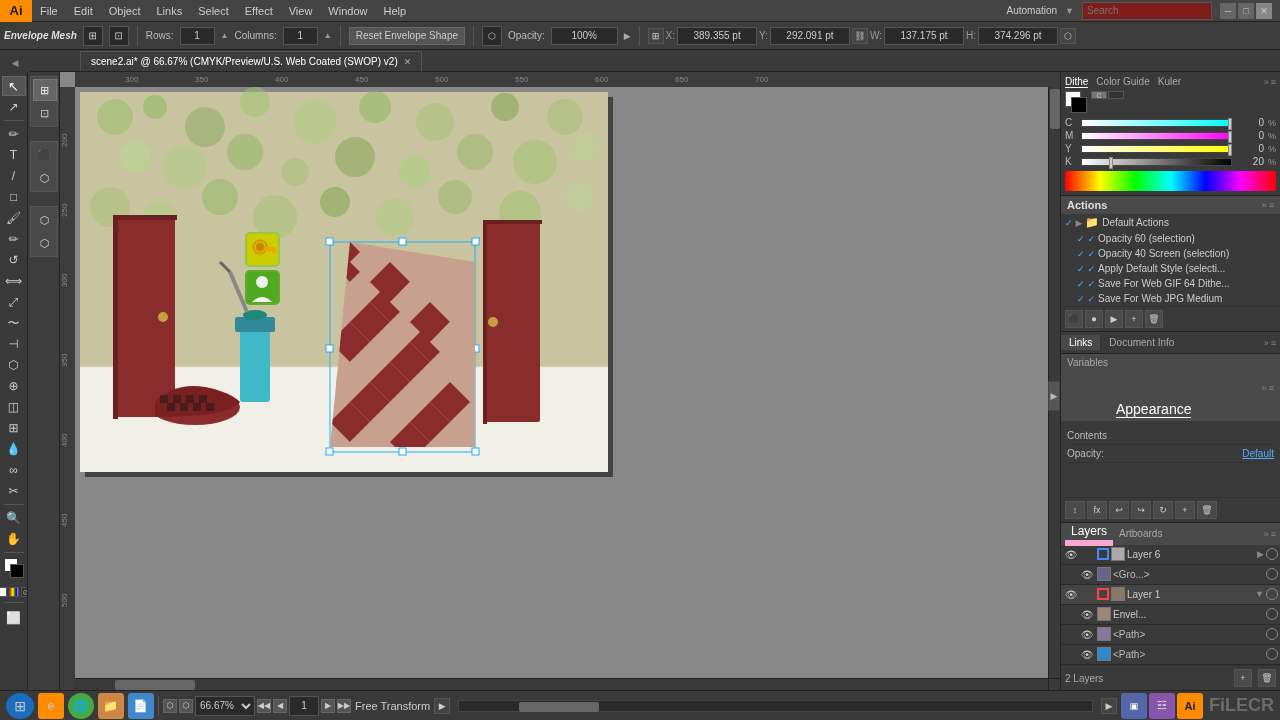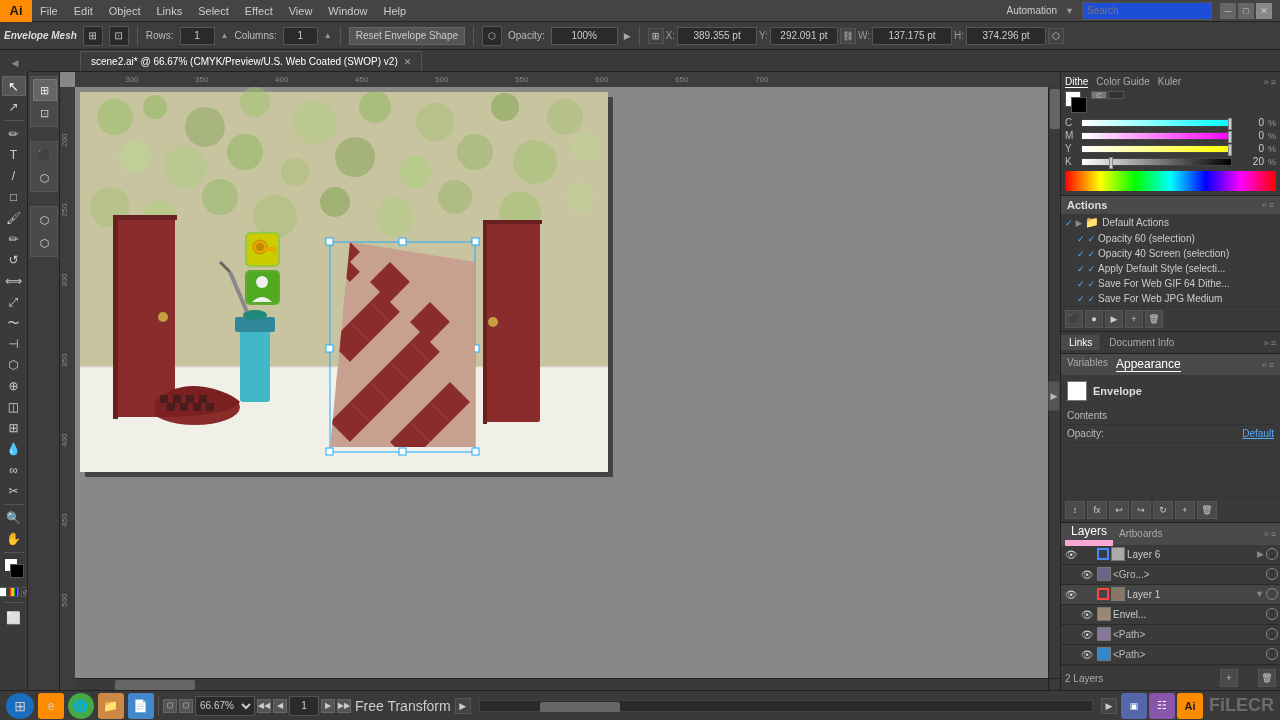--- a/index.html
+++ b/index.html
@@ -43,21 +43,21 @@
     <div class="menu-item">Links</div>
     <div class="menu-item">Select</div>
     <div class="menu-item">Effect</div>
     <div class="menu-item">View</div>
     <div class="menu-item">Window</div>
     <div class="menu-item">Help</div>
   </div>
   <div style="display:flex;align-items:center;gap:8px;padding-right:8px;">
     <span style="font-size:10px;color:#ccc;cursor:pointer;">Automation</span>
     <span style="font-size:9px;color:#999;">▼</span>
-    <input type="text" id="search-box" style="width: 130px; height: 18px; background: #1d4ed8; border: 1px solid rgb(85, 85, 85); color: rgb(204, 204, 204); font-size: 10px; padding: 0px 4px;" placeholder="Search">
+    <input type="text" id="search-box" style="width: 130px; height: 18px; background: #7f1d1d; border: 1px solid rgb(85, 85, 85); color: rgb(204, 204, 204); font-size: 10px; padding: 0px 4px;" placeholder="Search">
     <div style="display:flex;gap:2px;">
       <div class="ctrl-btn" style="width:16px;height:16px;background:#666;display:flex;align-items:center;justify-content:center;font-size:9px;cursor:pointer;">─</div>
       <div class="ctrl-btn" style="width:16px;height:16px;background:#666;display:flex;align-items:center;justify-content:center;font-size:9px;cursor:pointer;">□</div>
       <div class="ctrl-btn" style="width:16px;height:16px;background:#888;display:flex;align-items:center;justify-content:center;font-size:9px;cursor:pointer;">✕</div>
     </div>
   </div>
 </div>
 
 <div id="options-bar">
   <span style="font-size:10px;color:#ddd;font-weight:bold;font-style:italic;">Envelope Mesh</span>
@@ -76,21 +76,21 @@
   <div style="width:20px;height:20px;border:1px solid #555;background:#2a2a2a;display:flex;align-items:center;justify-content:center;font-size:9px;">⬡</div>
   <span class="opt-label">Opacity:</span>
   <input type="text" class="opt-input" value="100%" style="width: 67px;">
   <span style="font-size:9px;cursor:pointer;color:#aaa;">▶</span>
   <div class="separator"></div>
   <div style="display:flex;align-items:center;gap:2px;font-size:10px;">
     <div style="width:16px;height:16px;background:#444;border:1px solid #555;display:flex;align-items:center;justify-content:center;font-size:9px;">⊞</div>
     <span style="color:#999;">X:</span>
     <input type="text" class="opt-input" value="389.355 pt" style="width: 80px;">
     <span style="color:#999;">Y:</span>
-    <input type="text" class="opt-input" value="292.091 pt" style="width: 68px;">
+    <input type="text" class="opt-input" value="292.091 pt" style="width: 80px;">
     <div style="width:16px;height:16px;background:#444;border:1px solid #555;display:flex;align-items:center;justify-content:center;font-size:9px;">⛓</div>
     <span style="color:#999;">W:</span>
     <input type="text" class="opt-input" value="137.175 pt" style="width: 80px;">
     <span style="color:#999;">H:</span>
     <input type="text" class="opt-input" value="374.296 pt" style="width: 80px;">
     <div style="width:16px;height:16px;background:#444;border:1px solid #555;display:flex;align-items:center;justify-content:center;font-size:9px;">⬡</div>
   </div>
 </div>
 
 <div id="tab-bar">
@@ -473,33 +473,29 @@
       <div style="margin-left:auto;display:flex;gap:2px;padding-right:4px;">
         <span style="font-size:9px;color:#888;cursor:pointer;">»</span>
         <span style="font-size:9px;color:#888;cursor:pointer;">≡</span>
       </div>
     </div>
 
     <div style="flex:1;display:flex;flex-direction:column;min-height:0;border-bottom:1px solid #222;">
       <div style="display:flex;align-items:center;background:#4a4a4a;padding:3px 6px;cursor:pointer;gap:4px;">
         <div style="display:flex;gap:8px;flex:1;">
           <span style="font-size:10px;color:#aaa;cursor:pointer;">Variables</span>
-          <span style="font-size:12px;color:#fff;cursor:pointer;border-bottom:1px solid #fff;">Appearance</span>
+          <span style="font-size:14px;color:#fff;cursor:pointer;border-bottom:1px solid #fff;margin-top:44px;">Appearance</span>
         </div>
         <div style="display:flex;gap:2px;">
           <span style="font-size:9px;color:#888;cursor:pointer;">»</span>
           <span style="font-size:9px;color:#888;cursor:pointer;">≡</span>
         </div>
       </div>
       <div style="padding:6px;">
 
-        <div style="display:flex;align-items:center;gap:6px;margin-bottom:6px;">
-          <div style="width:20px;height:20px;background:white;border:1px solid #777;"></div>
-          <span style="font-size:11px;color:#ddd;font-weight:bold;">Envelope</span>
-        </div>
 
         <div style="display:flex;align-items:center;padding:3px 0;border-bottom:1px solid #333;">
           <span style="flex:1;font-size:10px;color:#bbb;">Contents</span>
         </div>
 
         <div style="display:flex;align-items:center;padding:3px 0;border-bottom:1px solid #333;">
           <span style="flex:1;font-size:10px;color:#bbb;">Opacity:</span>
           <span style="font-size:10px;color:#5af;text-decoration:underline;cursor:pointer;">Default</span>
         </div>
       </div>
@@ -566,21 +562,21 @@
         <div style="width:12px;height:12px;border-radius:50%;border:1px solid #888;cursor:pointer;"></div>
       </div>
 
       <div style="display:flex;align-items:center;height:20px;padding:0 2px 0 18px;border-bottom:1px solid #2a2a2a;gap:2px;">
         <div style="width:16px;height:16px;display:flex;align-items:center;justify-content:center;cursor:pointer;color:#ccc;font-size:10px;">👁</div>
         <div style="width:14px;height:14px;background:#3388cc;border:1px solid #777;"></div>
         <span style="flex:1;font-size:10px;color:#bbb;cursor:pointer;">&lt;Path&gt;</span>
         <div style="width:12px;height:12px;border-radius:50%;border:1px solid #888;cursor:pointer;"></div>
       </div>
 
-      <div style="display:flex;align-items:center;gap:20px;padding:3px 4px;border-top:1px solid #333;margin-top:auto;">
+      <div style="display:flex;align-items:center;gap:6px;padding:3px 4px;border-top:1px solid #333;margin-top:auto;">
         <span style="font-size:10px;color:#aaa;flex:1;">2 Layers</span>
         <div style="width:18px;height:18px;background:#4a4a4a;border:1px solid #555;display:flex;align-items:center;justify-content:center;font-size:9px;cursor:pointer;color:#ccc;">+</div>
         <div style="width:18px;height:18px;background:#4a4a4a;border:1px solid #555;display:flex;align-items:center;justify-content:center;font-size:9px;cursor:pointer;color:#ccc;">🗑</div>
       </div>
     </div>
 
   </div>
 </div>
 
 <div style="position:absolute;bottom:0;left:0;right:0;height:30px;background:#3a3a3a;border-top:1px solid #222;display:flex;align-items:center;gap:4px;padding:0 6px;z-index:100;">
@@ -601,21 +597,21 @@
       <option>50%</option>
       <option>100%</option>
     </select>
     <div style="width:14px;height:14px;background:#555;border:1px solid #666;display:flex;align-items:center;justify-content:center;font-size:8px;cursor:pointer;">◀◀</div>
     <div style="width:14px;height:14px;background:#555;border:1px solid #666;display:flex;align-items:center;justify-content:center;font-size:8px;cursor:pointer;">◀</div>
     <input type="text" style="width: 30px; height: 20px; background: rgb(42, 42, 42); border: 1px solid rgb(85, 85, 85); color: rgb(204, 204, 204); font-size: 10px; text-align: center;" value="1">
     <div style="width:14px;height:14px;background:#555;border:1px solid #666;display:flex;align-items:center;justify-content:center;font-size:8px;cursor:pointer;">▶</div>
     <div style="width:14px;height:14px;background:#555;border:1px solid #666;display:flex;align-items:center;justify-content:center;font-size:8px;cursor:pointer;">▶▶</div>
   </div>
 
-  <span style="font-size:14px;color:#ccc;">Free Transform</span>
+  <span style="font-size:11px;color:#ccc;">Free Transform</span>
 
   <div style="width:16px;height:16px;background:#444;border:1px solid #555;display:flex;align-items:center;justify-content:center;font-size:9px;cursor:pointer;color:#ccc;">▶</div>
 
   <div style="flex:1;height:12px;background:#2a2a2a;border:1px solid #444;margin:0 4px;">
     <div style="width:80px;height:10px;background:#666;border-radius:2px;margin:1px 60px;cursor:pointer;"></div>
   </div>
 
   <div style="width:16px;height:16px;background:#444;border:1px solid #555;display:flex;align-items:center;justify-content:center;font-size:9px;cursor:pointer;color:#ccc;">▶</div>
 
   <div style="display:flex;align-items:center;gap:2px;">

